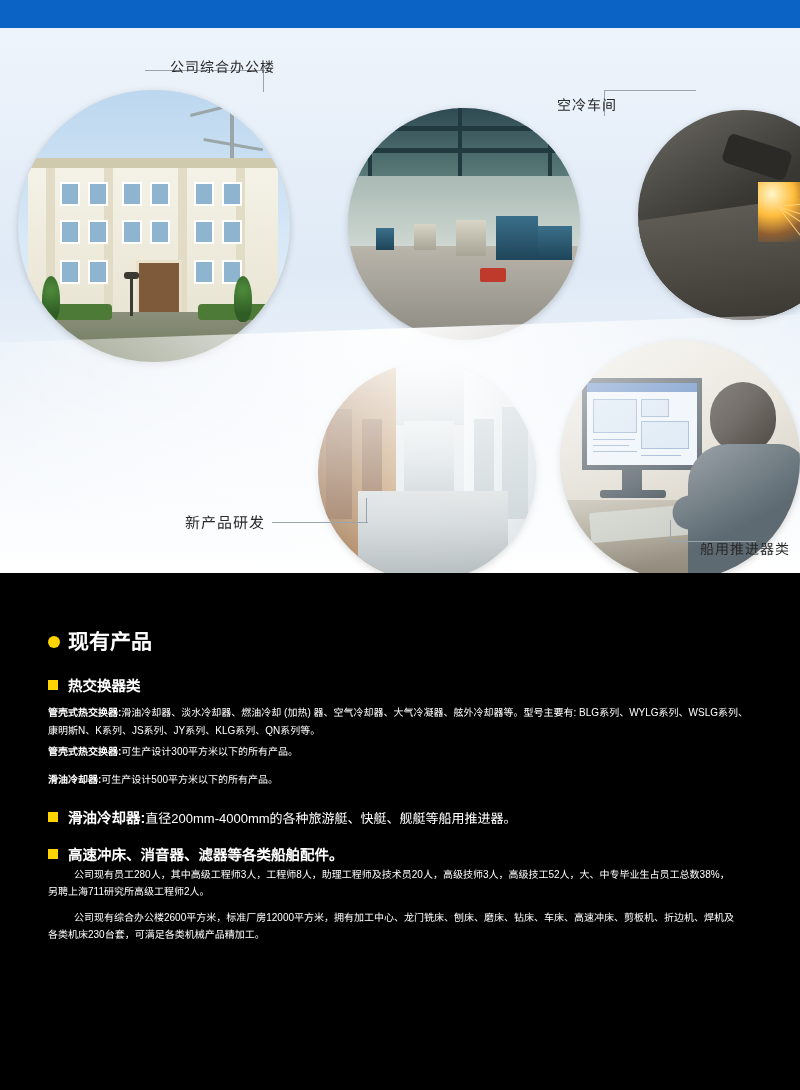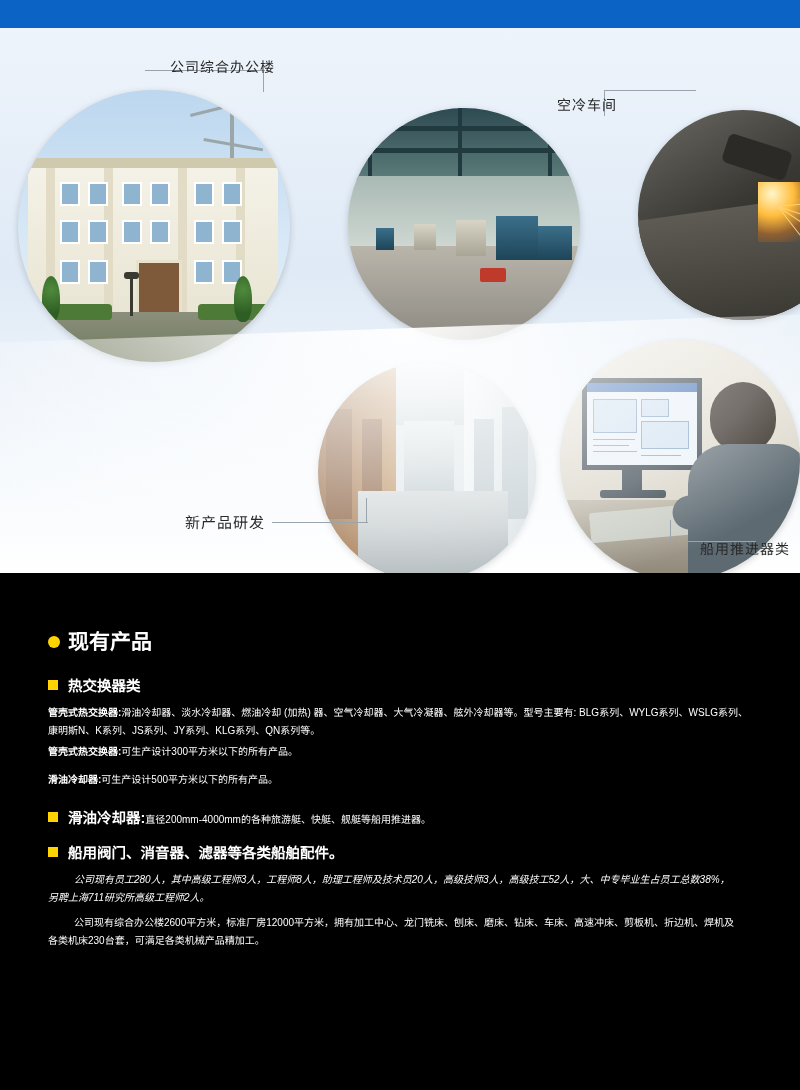--- a/index.html
+++ b/index.html
@@ -326,26 +326,26 @@
 
       <p class="para" style="margin-top:4px;">
         <b>管壳式热交换器:</b><span>可生产设计300平方米以下的所有产品。</span>
       </p>
 
       <p class="para" style="margin-top:10px;">
         <b>滑油冷却器:</b><span>可生产设计500平方米以下的所有产品。</span>
       </p>
 
       <div class="sq-head" style="margin-top:20px;">
-        <span>滑油冷却器:</span><span class="para" style="font-weight:normal;font-size:10px;">直径200mm-4000mm的各种旅游艇、快艇、舰艇等船用推进器。</span>
+        <span>滑油冷却器:</span><span class="para" style="font-weight:normal;font-size:13px;">直径200mm-4000mm的各种旅游艇、快艇、舰艇等船用推进器。</span>
       </div>
 
       <div class="sq-head" style="margin-top:14px;">
-        <span>船用阀门、消音器、滤器等各类船舶配件。</span>
+        <span>高速冲床、消音器、滤器等各类船舶配件。</span>
       </div>
 
-      <p class="para indent" style="margin-top:8px; width:690px;font-style:italic;">公司现有员工280人，其中高级工程师3人，工程师8人，助理工程师及技术员20人，高级技师3人，高级技工52人，大、中专毕业生占员工总数38%，另聘上海711研究所高级工程师2人。</p>
+      <p class="para indent" style="margin-top:0; width:690px;">公司现有员工280人，其中高级工程师3人，工程师8人，助理工程师及技术员20人，高级技师3人，高级技工52人，大、中专毕业生占员工总数38%，另聘上海711研究所高级工程师2人。</p>
 
       <p class="para indent" style="margin-top:8px; width:690px;">公司现有综合办公楼2600平方米，标准厂房12000平方米，拥有加工中心、龙门铣床、刨床、磨床、钻床、车床、高速冲床、剪板机、折边机、焊机及各类机床230台套，可满足各类机械产品精加工。</p>
 
     </div>
   </div>
 </div>
 
 </body></html>

